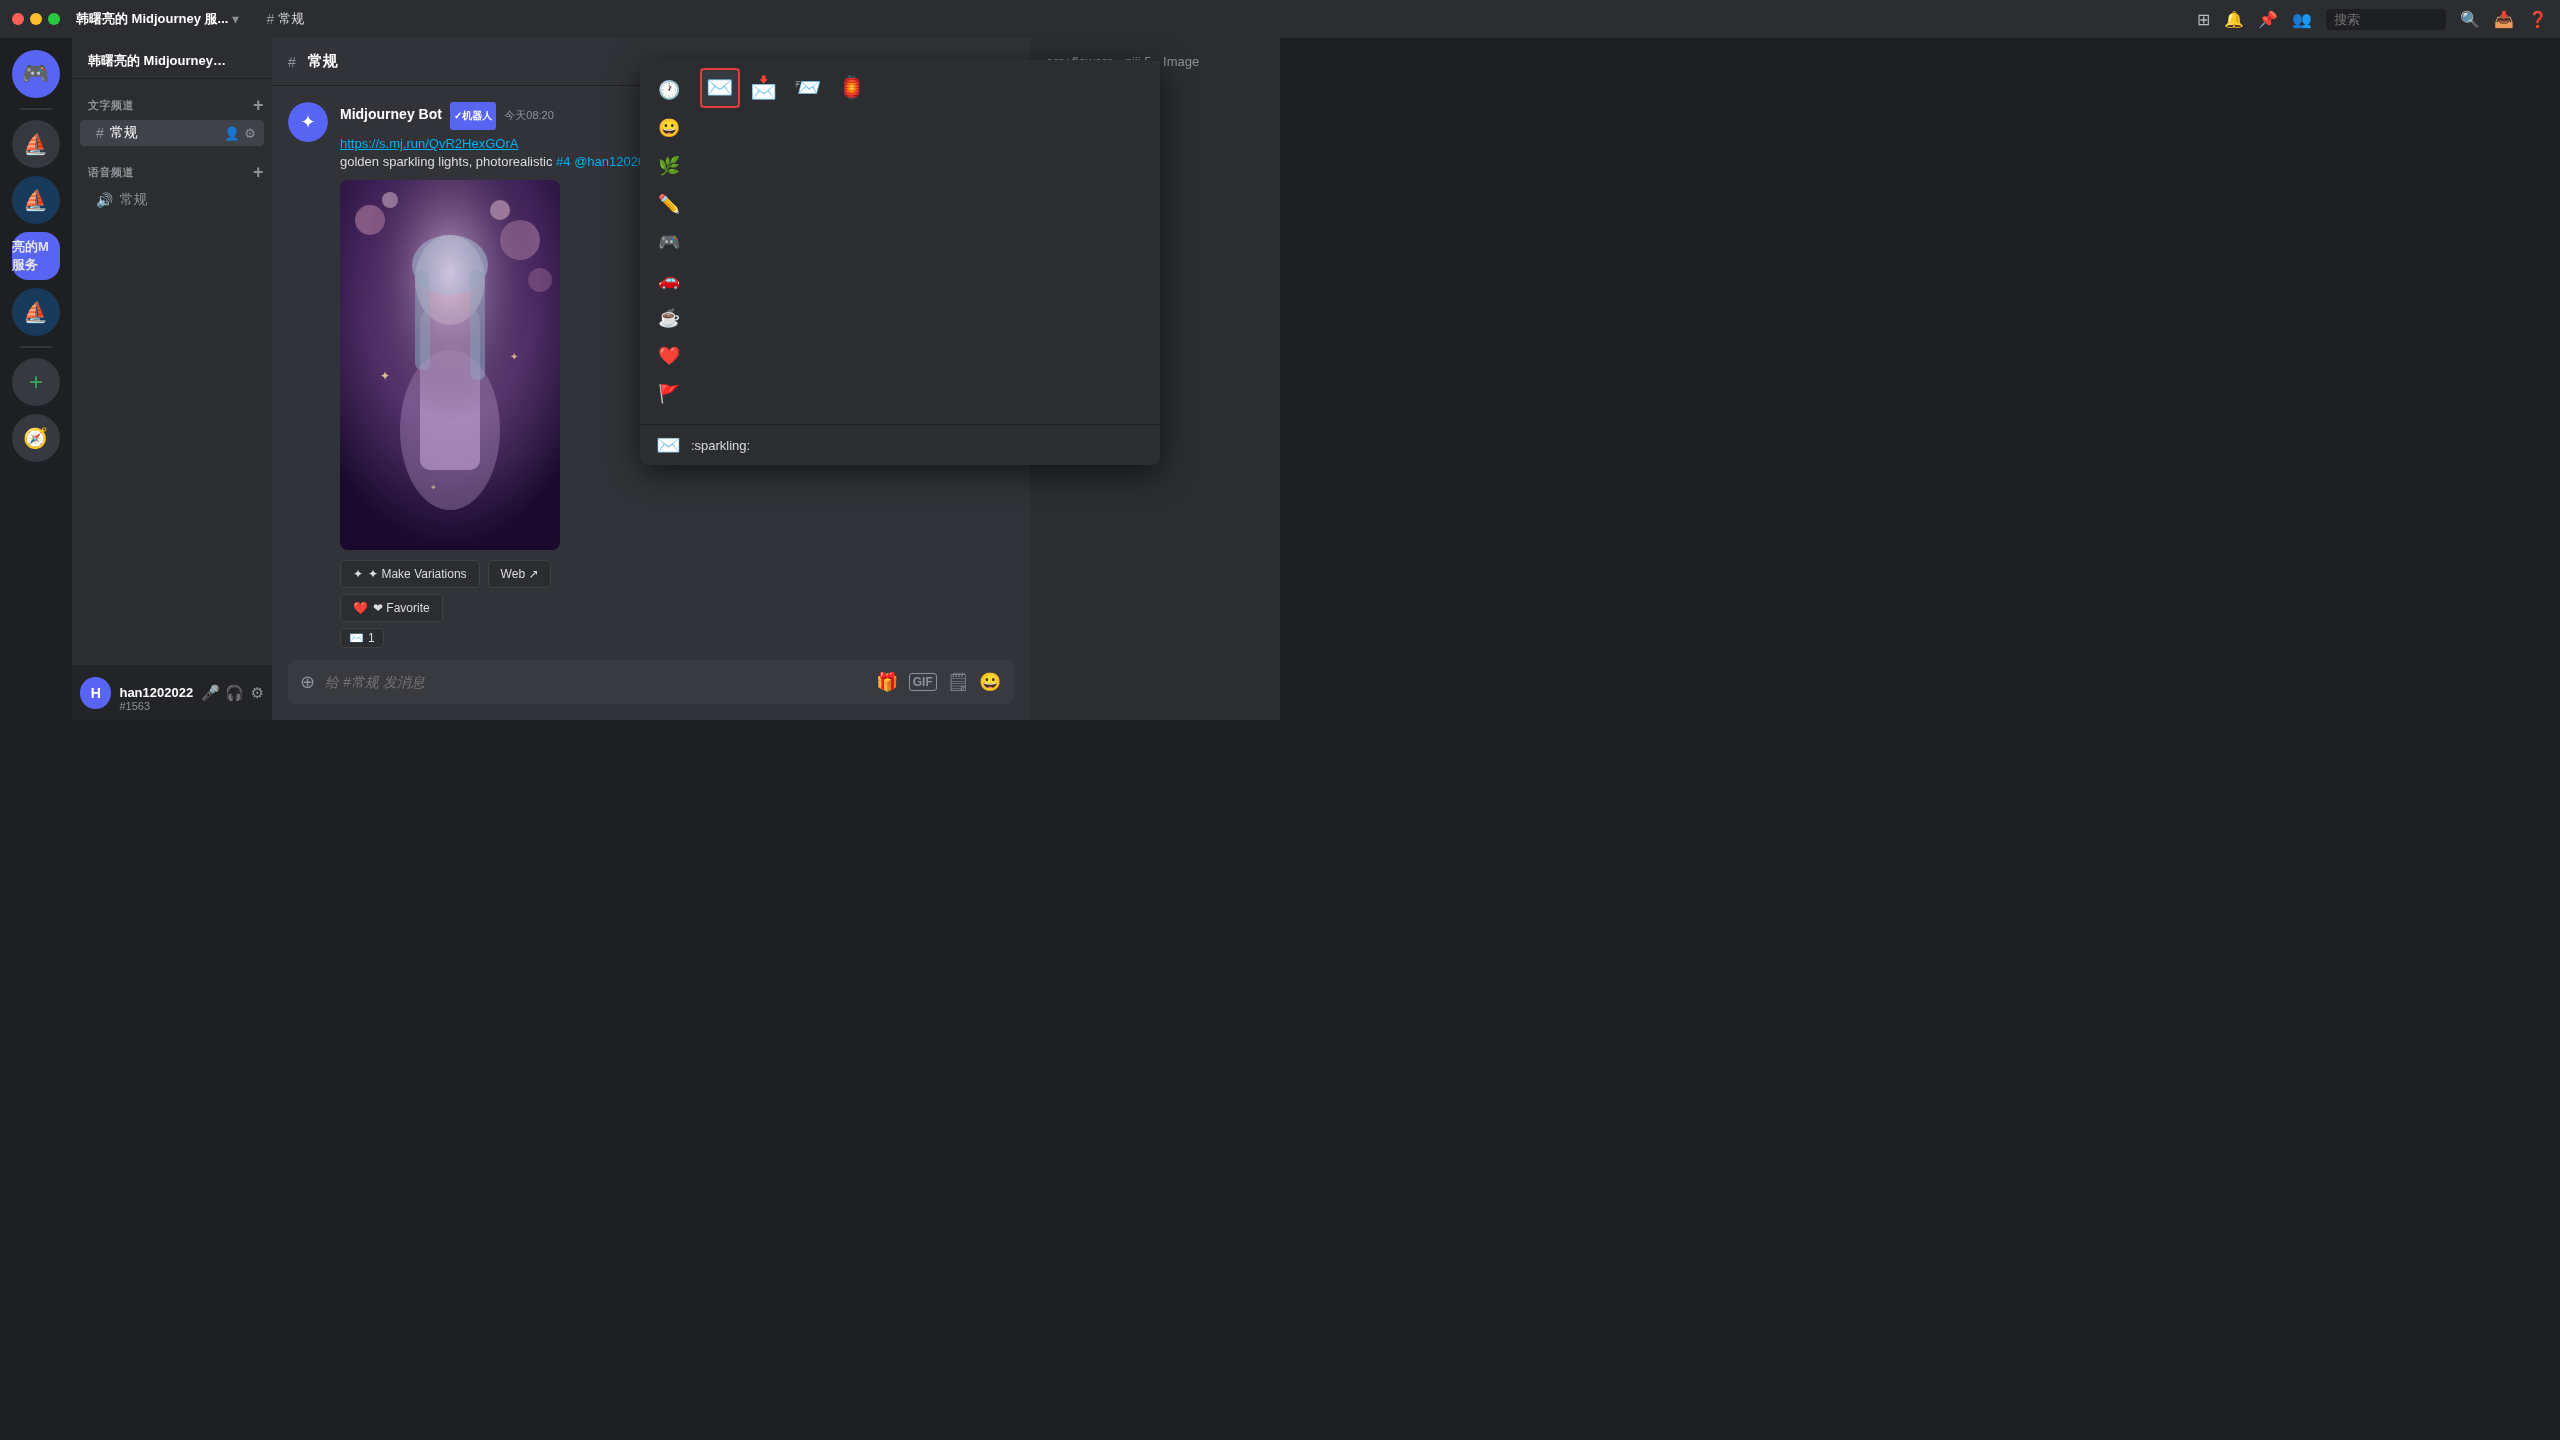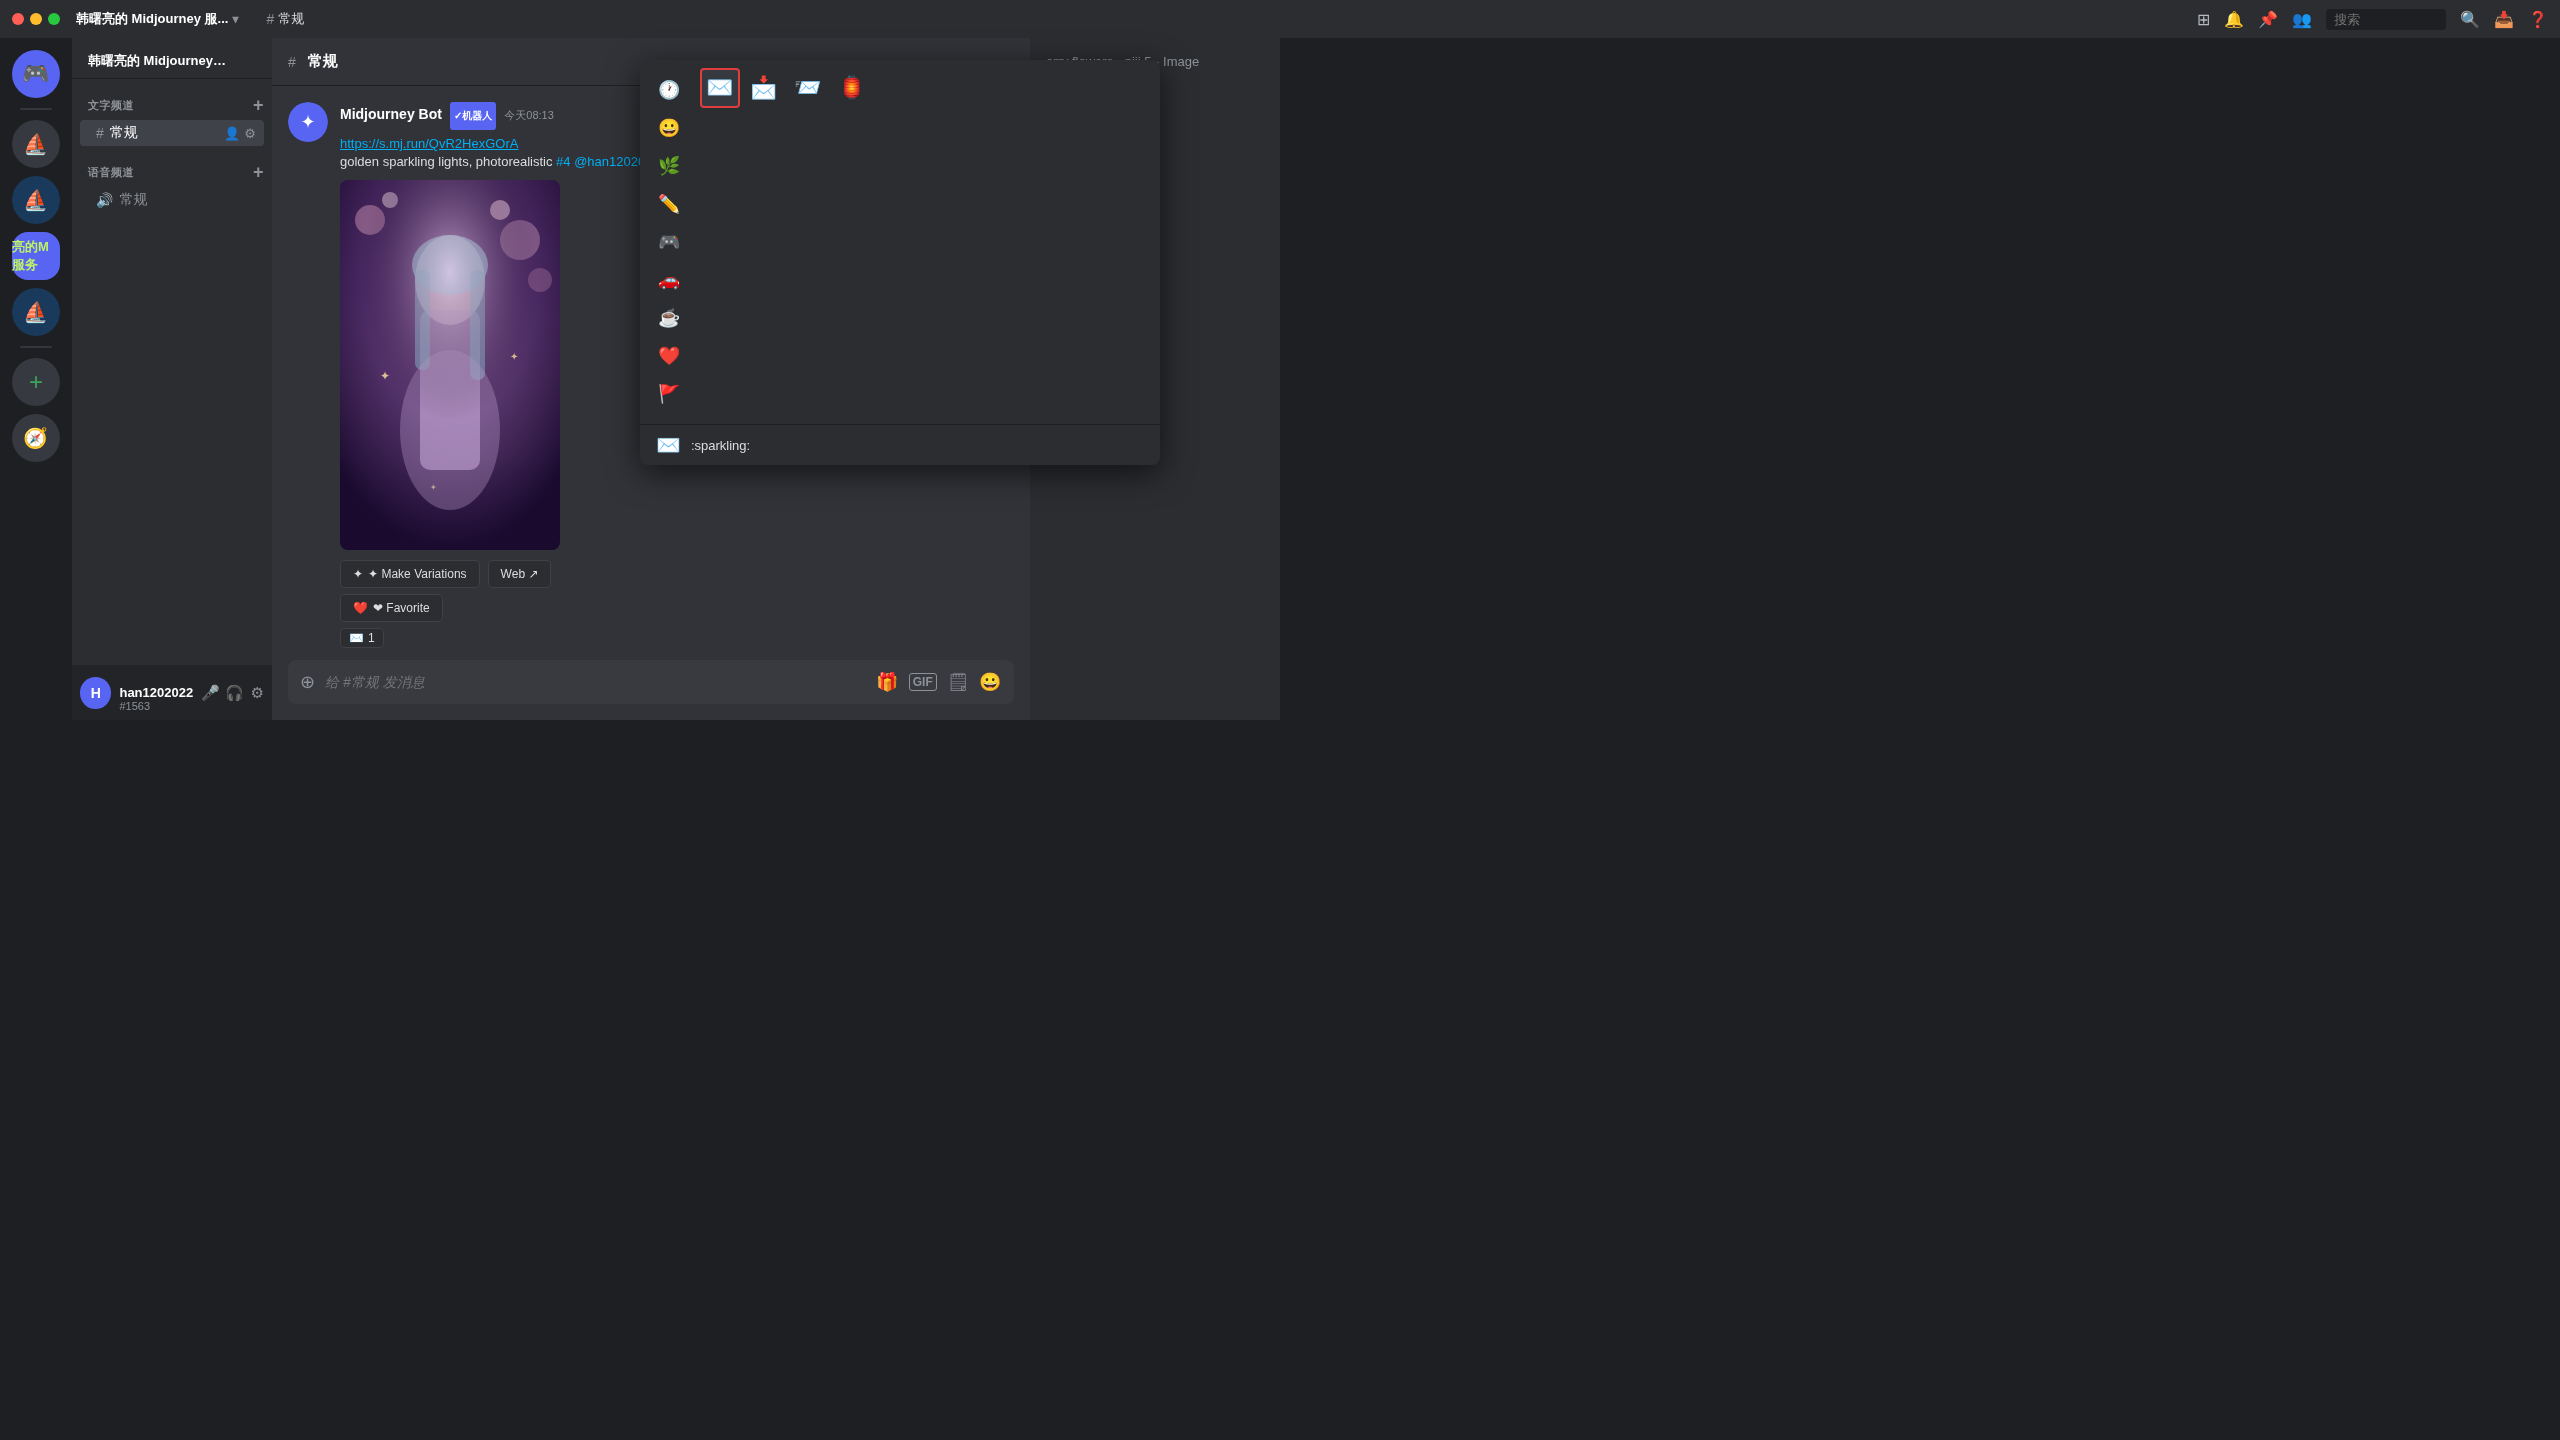--- a/index.html
+++ b/index.html
@@ -513,21 +513,21 @@
   </div>
 </div>
 
 <div class="app-container">
 
   <div class="server-sidebar">
     <div class="discord-icon">🎮</div>
     <div class="server-divider"></div>
     <div class="server-icon">⛵</div>
     <div class="server-icon" style="background:#1a3a5c;">⛵</div>
-    <div class="server-icon active" style="background:#5865f2;color:#bef264;font-size:13px;font-weight:700;">亮的M服务</div>
+    <div class="server-icon active" style="background:#5865f2;color:#e5e5e5;font-size:13px;font-weight:700;">亮的M服务</div>
     <div class="server-icon" style="background:#1a3a5c;">⛵</div>
     <div class="server-divider"></div>
     <div class="add-server-icon">+</div>
     <div class="explore-icon">🧭</div>
   </div>
 
   <div class="channel-sidebar">
     <div class="channel-header">
       <span style="font-size:13px;max-width:140px;overflow:hidden;text-overflow:ellipsis;white-space:nowrap;">韩曙亮的 Midjourney 服...</span>
     </div>
@@ -584,21 +584,21 @@
         <div class="msg-avatar">
           <svg width="40" height="40" viewBox="0 0 40 40">
             <circle cx="20" cy="20" r="20" fill="#5865f2"></circle>
             <text x="20" y="26" text-anchor="middle" fill="white" font-size="18">✦</text>
           </svg>
         </div>
         <div class="msg-content">
           <div class="msg-header">
             <span class="msg-author">Midjourney Bot</span>
             <span class="msg-bot-badge">✓机器人</span>
-            <span class="msg-timestamp">今天08:13</span>
+            <span class="msg-timestamp">今天08:20</span>
           </div>
           <div>
             <a class="msg-link">https://s.mj.run/QvR2HexGOrA</a>
           </div>
           <div class="msg-text">
             <span>golden sparkling lights, photorealistic</span>
             <span style="color:#00aff4;">#4 @han1202022</span>
           </div>
 
           

